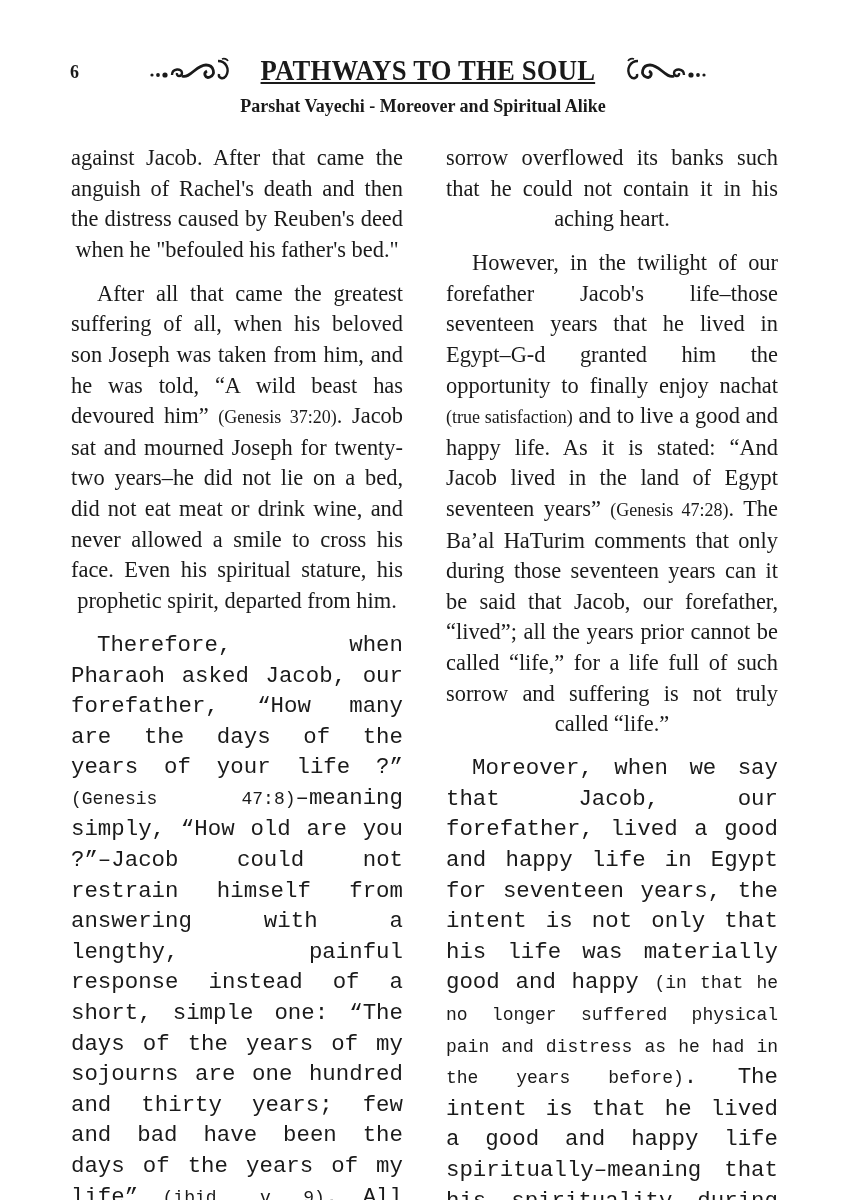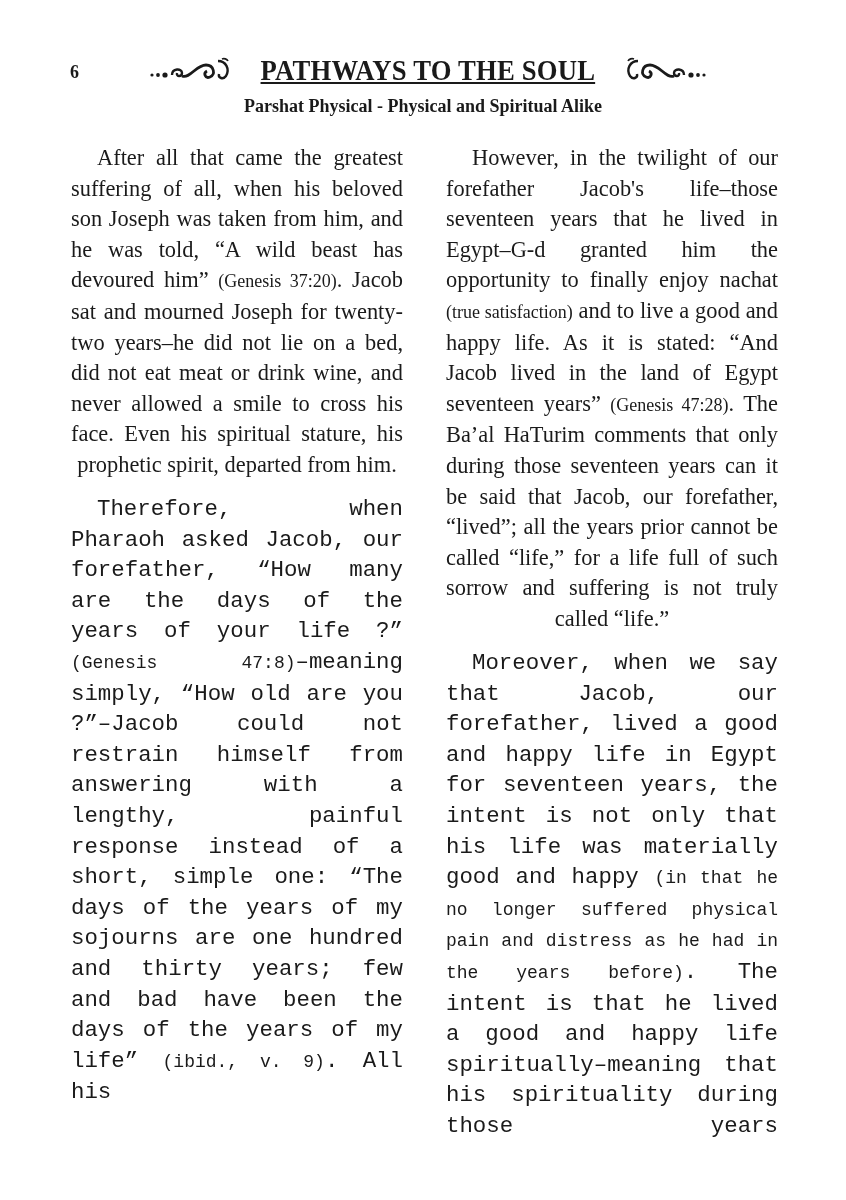--- a/index.html
+++ b/index.html
@@ -103,31 +103,37 @@
         <circle cx="17" cy="20" r="2.6" fill="#1a1a1a"></circle>
         <path d="M24 20 C24 13, 34 13, 34 18 C34 22, 28 22, 29 18" fill="none" stroke="#1a1a1a" stroke-width="2.4"></path>
         <path d="M34 21 C42 24, 48 10, 58 10 C66 10, 68 20, 62 22 C57 24, 55 18, 59 16" fill="none" stroke="#1a1a1a" stroke-width="2.8"></path>
         <path d="M70 6 C78 6, 82 14, 78 21 C75 25, 70 23, 71 19" fill="none" stroke="#1a1a1a" stroke-width="2.4"></path>
         <path d="M74 4 C76 3, 79 4, 80 6" fill="none" stroke="#1a1a1a" stroke-width="1.6"></path>
       </g>
     </svg>
   </span>
 </div>
 
-<div class="subtitle">Parshat Physical - Physical and Spiritual Alike</div>
+<div class="subtitle">Parshat Vayechi - Moreover and Spiritual Alike</div>
 
 <div class="column col-left">
+  <p class="para no-indent">
+    <span>against Jacob. After that came the anguish of Rachel's death and then the distress caused by Reuben's deed when he "befouled his father's bed."</span>
+  </p>
   <p class="para">
     <span>After all that came the greatest suffering of all, when his beloved son Joseph was taken from him, and he was told, “A wild beast has devoured him” </span><span class="cite">(Genesis 37:20)</span><span>. Jacob sat and mourned Joseph for twenty-two years–he did not lie on a bed, did not eat meat or drink wine, and never allowed a smile to cross his face. Even his spiritual stature, his prophetic spirit, departed from him.</span>
   </p>
   <p class="para last-justify">
     <span>Therefore, when Pharaoh asked Jacob, our forefather, “How many are the days of the years of your life ?” </span><span class="cite">(Genesis 47:8)</span><span>–meaning simply, “How old are you ?”–Jacob could not restrain himself from answering with a lengthy, painful response instead of a short, simple one: “The days of the years of my sojourns are one hundred and thirty years; few and bad have been the days of the years of my life” </span><span class="cite">(ibid., v. 9)</span><span>. All his</span>
   </p>
 </div>
 
 <div class="column col-right">
+  <p class="para no-indent">
+    <span>sorrow overflowed its banks such that he could not contain it in his aching heart.</span>
+  </p>
   <p class="para">
     <span>However, in the twilight of our forefather Jacob's life–those seventeen years that he lived in Egypt–G-d granted him the opportunity to finally enjoy nachat </span><span class="cite">(true satisfaction)</span><span> and to live a good and happy life. As it is stated: “And Jacob lived in the land of Egypt seventeen years” </span><span class="cite">(Genesis 47:28)</span><span>. The Ba’al HaTurim comments that only during those seventeen years can it be said that Jacob, our forefather, “lived”; all the years prior cannot be called “life,” for a life full of such sorrow and suffering is not truly called “life.”</span>
   </p>
   <p class="para last-justify">
     <span>Moreover, when we say that Jacob, our forefather, lived a good and happy life in Egypt for seventeen years, the intent is not only that his life was materially good and happy </span><span class="cite">(in that he no longer suffered physical pain and distress as he had in the years before)</span><span>. The intent is that he lived a good and happy life spiritually–meaning that his spirituality during those years</span>
   </p>
 </div>
 
 </body></html>

